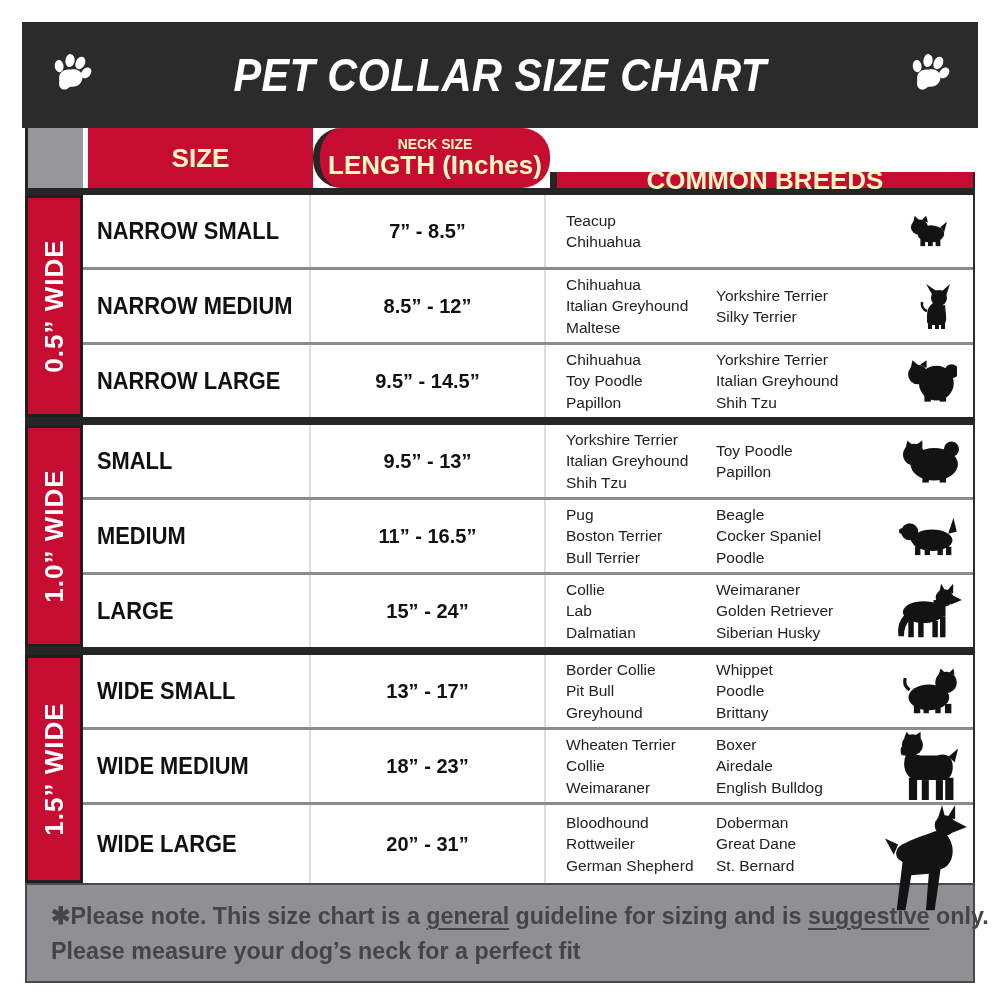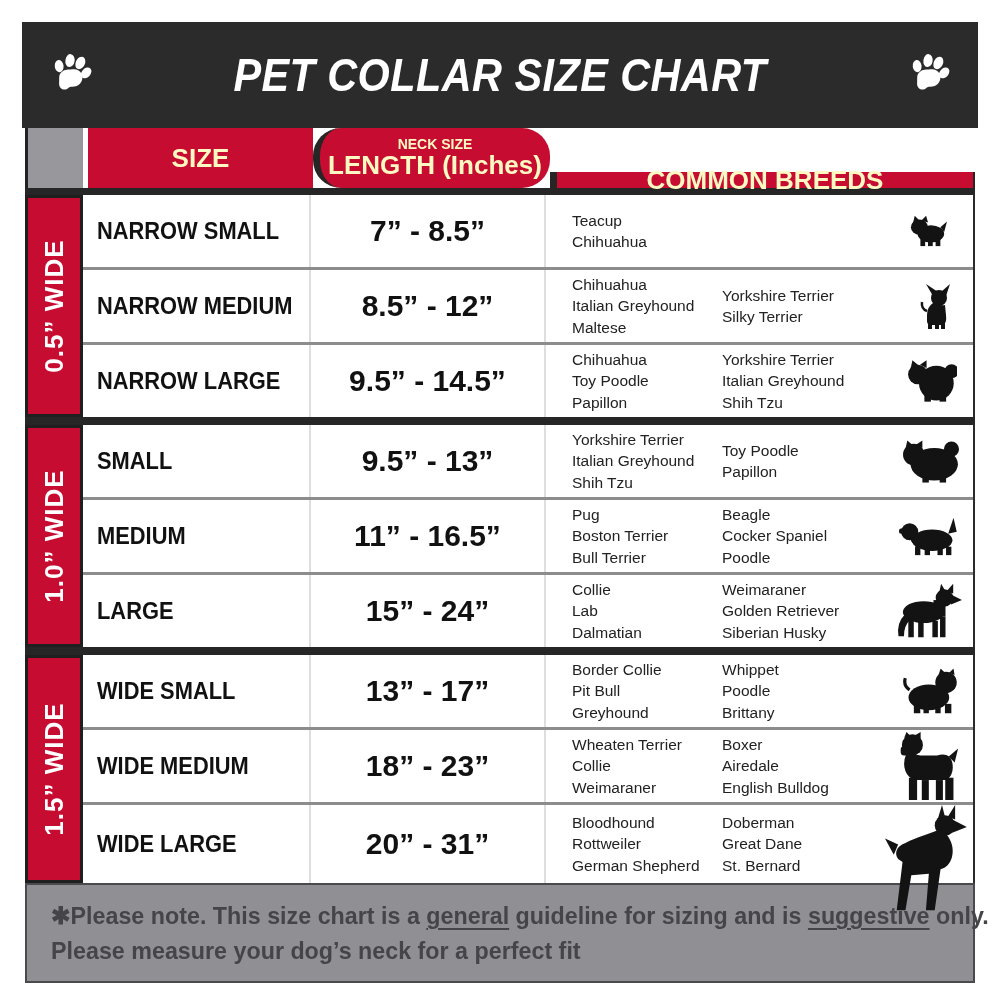--- a/index.html
+++ b/index.html
@@ -57,24 +57,24 @@
   .row.tall{height:78px;}
   .cell{box-sizing:border-box;display:flex;align-items:center;}
   .size-cell{
     width:228px;flex:none;padding-left:14px;
     font-size:23px;font-weight:bold;color:#111111;
     border-right:2px solid #dedede;white-space:nowrap;
   }
   .size-cell span{transform:scaleX(0.95);transform-origin:left center;display:inline-block;}
   .neck-cell{
     width:235px;flex:none;justify-content:center;
-    font-size:30px;font-weight:bold;color:#111111;
+    font-size:20px;font-weight:bold;color:#111111;
     border-right:2px solid #dedede;
   }
-  .breeds-cell{flex:1;position:relative;padding-left:26px;}
+  .breeds-cell{flex:1;position:relative;padding-left:20px;}
   .bcol{
     white-space:pre-line;font-size:15.5px;line-height:1.38;color:#222222;
     width:150px;flex:none;
   }
   .dog-icon{position:absolute;right:12px;top:50%;transform:translateY(-50%);line-height:0;z-index:3;}
   .dog-icon svg{fill:#131313;}
   .dog-icon.overflow-big{top:0;transform:none;right:6px;}
   
   .note{
     background:#909094;border:2px solid #4a4a4e;box-sizing:border-box;

